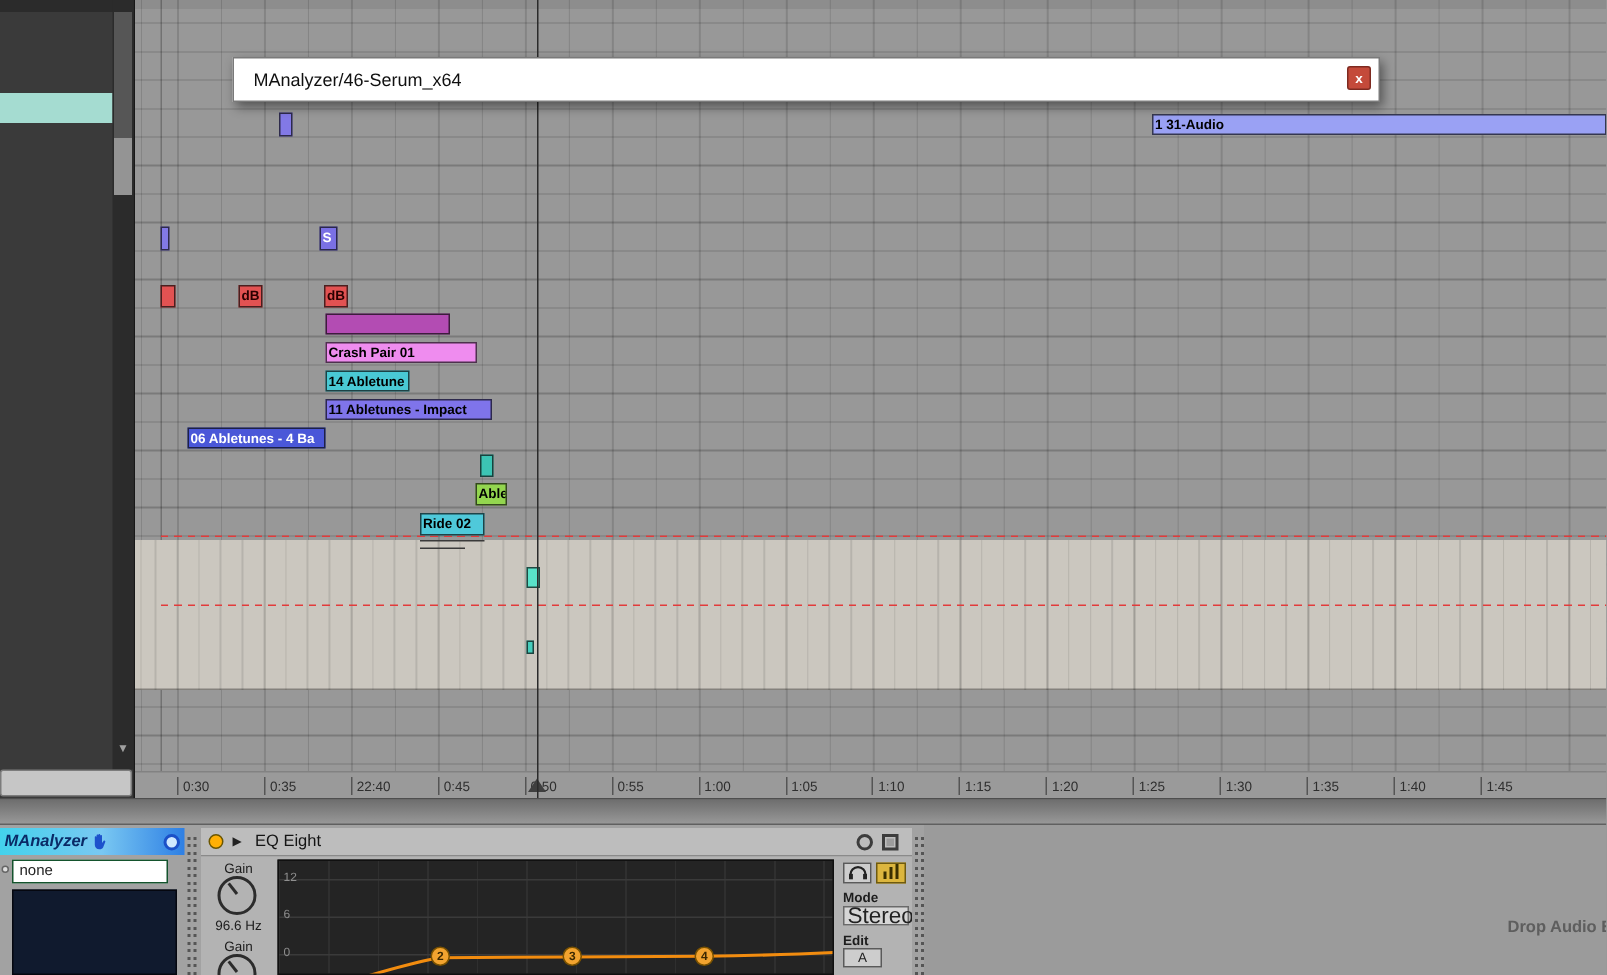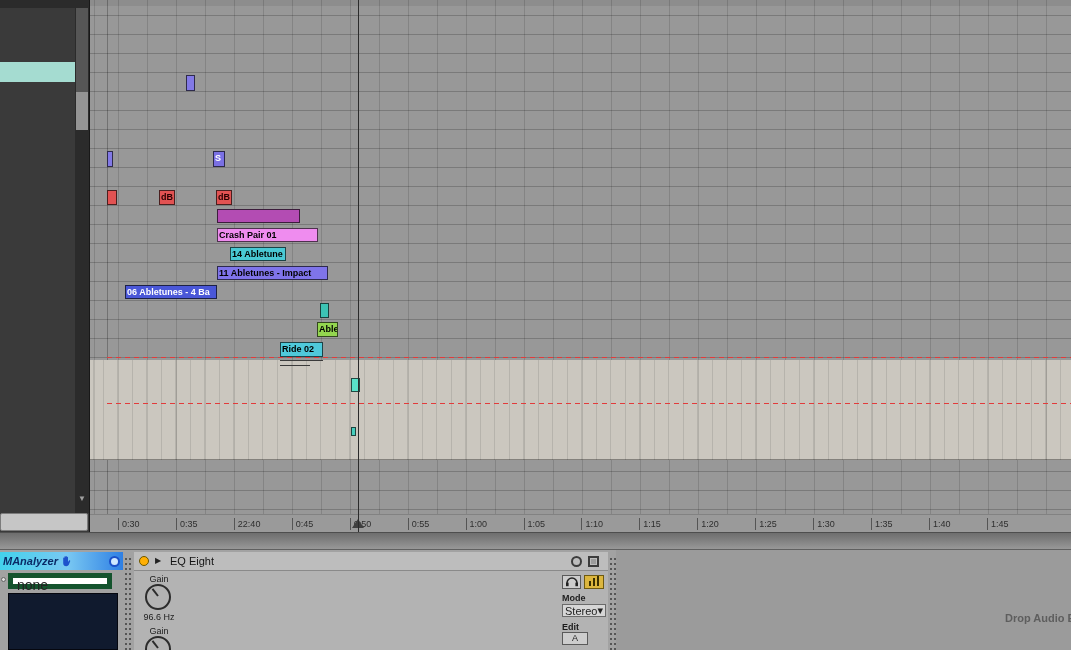--- a/index.html
+++ b/index.html
@@ -48,21 +48,21 @@
 
   
   #devicebar{position:absolute;left:0;top:550px;width:1071px;height:100px;background:#a2a2a2;z-index:6;overflow:hidden;}
 
   #ma-header{position:absolute;left:0;top:2px;width:123px;height:18px;display:flex;align-items:center;padding:0 3px;box-sizing:border-box;
     background:linear-gradient(to right,#43d2ec,#79c8f2 55%,#2e7fe4);}
   #ma-title{font-size:11px;font-weight:bold;font-style:italic;color:#0a2a66;}
   #ma-hand{margin-left:3px;display:inline-flex;}
   #ma-circle{margin-left:auto;width:11px;height:11px;border:2px solid #1b50c8;border-radius:50%;box-sizing:border-box;background:#cfe8ff;}
   #ma-led{position:absolute;left:1px;top:27px;width:5px;height:5px;border:1px solid #666;border-radius:50%;background:#ddd;box-sizing:border-box;}
-  #ma-preset{position:absolute;left:8px;top:23px;width:104px;height:16px;background:#fff;border:5px solid #14532d;box-sizing:border-box;font-size:14px;color:#222;line-height:14px;padding-left:4px;}
+  #ma-preset{position:absolute;left:8px;top:23px;width:104px;height:16px;background:#fff;border:1px solid #14532d;box-sizing:border-box;font-size:10px;color:#222;line-height:14px;padding-left:4px;}
   #ma-panel{position:absolute;left:8px;top:43px;width:110px;height:57px;background:#101a2e;border:1px solid #05070f;box-sizing:border-box;}
 
   .dev-sep{position:absolute;top:8px;width:6px;height:92px;
     background-image:repeating-linear-gradient(to bottom,#555 0 2px,rgba(0,0,0,0) 2px 5px),repeating-linear-gradient(to bottom,#555 0 2px,rgba(0,0,0,0) 2px 5px);
     background-size:2px 100%,2px 100%;background-position:0 0,4px 0;background-repeat:no-repeat,no-repeat;}
 
   #eq-header{position:absolute;left:134px;top:2px;width:474px;height:19px;background:#bdbdbd;border-bottom:1px solid #8a8a8a;box-sizing:border-box;}
   #eq-led{position:absolute;left:5px;top:4px;width:10px;height:10px;border-radius:50%;background:#ffb005;border:1px solid #6b5600;box-sizing:border-box;}
   #eq-fold{position:absolute;left:21px;top:4px;font-size:8px;color:#222;}
   #eq-title{position:absolute;left:36px;top:3px;font-size:11px;font-weight:normal;color:#141414;}
@@ -86,21 +86,21 @@
   .db{position:absolute;left:3px;font-size:8px;color:#8f8f8f;}
   #eq-curve{position:absolute;left:0;top:0;}
   .eqnode{position:absolute;top:57px;width:13px;height:13px;border-radius:50%;background:#f2a32f;border:1px solid #7a5200;
     color:#3c2800;font-size:8px;font-weight:bold;text-align:center;line-height:11px;box-sizing:border-box;z-index:2;}
 
   #hp-btn{position:absolute;left:428px;top:4px;width:19px;height:14px;background:#cdcdcd;border:1px solid #5a5a5a;box-sizing:border-box;display:flex;align-items:center;justify-content:center;}
   #spec-btn{position:absolute;left:450px;top:4px;width:20px;height:14px;background:#dcb63e;border:1px solid #6e5a10;box-sizing:border-box;display:flex;align-items:flex-end;justify-content:center;gap:2px;padding-bottom:2px;}
   #spec-btn span{display:block;width:2px;background:#3a3000;}
   #mode-label{position:absolute;left:428px;top:22px;font-size:9px;font-weight:bold;color:#1d1d1d;}
   #mode-select{position:absolute;left:428px;top:33px;width:44px;height:13px;background:#d6d6d6;border:1px solid #6a6a6a;box-sizing:border-box;
-    font-size:11px;color:#222;display:flex;justify-content:space-between;align-items:center;padding:0 2px;}
+    font-size:15px;color:#222;display:flex;justify-content:space-between;align-items:center;padding:0 2px;}
   #edit-label{position:absolute;left:428px;top:51px;font-size:9px;font-weight:bold;color:#1d1d1d;}
   #ab-btn{position:absolute;left:428px;top:61px;width:26px;height:13px;background:#cdcdcd;border:1px solid #5a5a5a;box-sizing:border-box;font-size:9px;color:#222;text-align:center;line-height:11px;}
 
   #dropzone{position:absolute;left:616px;top:0;width:455px;height:100px;background:#9b9b9b;overflow:hidden;}
   #drop-text{position:absolute;left:389px;top:62px;font-size:11px;font-weight:bold;color:#5e5e5e;white-space:nowrap;}
 
   
   #plugin-window{position:absolute;left:155px;top:38px;width:765px;height:30px;background:#fff;border:1px solid #7a7a7a;
     box-shadow:2px 3px 7px rgba(0,0,0,0.45);z-index:20;box-sizing:border-box;}
   #pw-title{position:absolute;left:13px;top:7px;font-size:12px;color:#101010;}
@@ -113,28 +113,29 @@
 <div id="root">
 
   <div id="arrange">
     <div id="arr-top"></div>
     <div id="arr-leftline"></div>
     <div id="beige"></div>
     <div class="red-dash" style="top:357px;"></div>
     <div class="red-dash" style="top:403px;"></div>
     <div id="clips-layer">
         <div class="clip" style="left: 96px; top: 75px; width: 9px; height: 16px; background: rgb(130, 121, 230); color: rgb(255, 255, 255);"></div>
+        <div class="clip" style="left: 678px; top: 76px; width: 303px; height: 14px; background: rgb(154, 161, 244); color: rgb(0, 0, 0);">1 31-Audio</div>
         <div class="clip" style="left: 17px; top: 151px; width: 6px; height: 16px; background: rgb(130, 121, 230); color: rgb(255, 255, 255);"></div>
         <div class="clip" style="left: 123px; top: 151px; width: 12px; height: 16px; background: rgb(122, 112, 228); color: rgb(255, 255, 255);">S</div>
         <div class="clip" style="left: 17px; top: 190px; width: 10px; height: 15px; background: rgb(226, 82, 82); color: rgb(255, 255, 255);"></div>
         <div class="clip" style="left: 69px; top: 190px; width: 16px; height: 15px; background: rgb(226, 82, 82); color: rgb(42, 0, 0);">dB</div>
         <div class="clip" style="left: 126px; top: 190px; width: 16px; height: 15px; background: rgb(226, 82, 82); color: rgb(42, 0, 0);">dB</div>
         <div class="clip" style="left: 127px; top: 209px; width: 83px; height: 14px; background: rgb(179, 76, 179); color: rgb(0, 0, 0);"></div>
         <div class="clip" style="left: 127px; top: 228px; width: 101px; height: 14px; background: rgb(239, 140, 239); color: rgb(0, 0, 0);">Crash Pair 01</div>
-        <div class="clip" style="left: 140px; top: 247px; width: 56px; height: 14px; background: rgb(73, 201, 212); color: rgb(0, 0, 0);">14 Abletune</div>
+        <div class="clip" style="left: 127px; top: 247px; width: 56px; height: 14px; background: rgb(73, 201, 212); color: rgb(0, 0, 0);">14 Abletune</div>
         <div class="clip" style="left: 127px; top: 266px; width: 111px; height: 14px; background: rgb(127, 116, 234); color: rgb(0, 0, 0);">11 Abletunes - Impact</div>
         <div class="clip" style="left: 35px; top: 285px; width: 92px; height: 14px; background: rgb(74, 87, 216); color: rgb(255, 255, 255);">06 Abletunes - 4 Ba</div>
         <div class="clip" style="left: 230px; top: 303px; width: 9px; height: 15px; background: rgb(60, 196, 180); color: rgb(0, 0, 0);"></div>
         <div class="clip" style="left: 227px; top: 322px; width: 21px; height: 15px; background: rgb(147, 214, 79); color: rgb(0, 0, 0);">Able</div>
         <div class="clip" style="left: 190px; top: 342px; width: 43px; height: 15px; background: rgb(79, 201, 218); color: rgb(0, 0, 0);">Ride 02</div>
         <div class="clip" style="left: 261px; top: 378px; width: 9px; height: 14px; background: rgb(89, 226, 201); color: rgb(0, 0, 0);"></div>
         <div class="clip" style="left: 261px; top: 427px; width: 5px; height: 9px; background: rgb(69, 205, 188); color: rgb(0, 0, 0);"></div>
         <div class="mark" style="left: 190px; top: 360px; width: 43px;"></div>
         <div class="mark" style="left: 190px; top: 365px; width: 30px;"></div>
       </div>
@@ -200,20 +201,38 @@
       <div id="eq-hotswap"></div>
       <div id="eq-save"></div>
     </div>
     <div id="eq-body">
       <div id="freq-label" class="eq-label">Gain</div>
       <div id="freq-knob" class="knob"></div>
       <div id="freq-value" class="eq-label">96.6 Hz</div>
       <div id="gain-label" class="eq-label">Gain</div>
       <div id="gain-knob" class="knob"></div>
 
+      <div id="eq-display">
+        <div class="hline" style="top:12px;"></div>
+        <div class="hline" style="top:37px;"></div>
+        <div class="hline" style="top:62px;"></div>
+        <div id="db-labels">
+            <span class="db" style="top: 6px;">12</span>
+            <span class="db" style="top: 31px;">6</span>
+            <span class="db" style="top: 56px;">0</span>
+          </div>
+        <svg id="eq-curve" width="371" height="77" viewBox="0 0 371 77">
+          <path d="M2 92 C 40 84 75 70 107 64.5 L 195 64 L 283 63.5 C 320 63 350 62 371 61" stroke="#f28c0f" stroke-width="2" fill="none"></path>
+        </svg>
+        <div id="eq-nodes">
+            <div class="eqnode" style="left: 101px;">2</div>
+            <div class="eqnode" style="left: 189px;">3</div>
+            <div class="eqnode" style="left: 277px;">4</div>
+          </div>
+      </div>
 
       <div id="hp-btn">
         <svg width="14" height="10" viewBox="0 0 14 10">
             <path d="M2 9 V6 a5 5 0 0 1 10 0 V9" stroke="#222" fill="none" stroke-width="1.5"></path>
             <rect x="1" y="5.6" width="2.6" height="3.6" fill="#222"></rect>
             <rect x="10.4" y="5.6" width="2.6" height="3.6" fill="#222"></rect>
           </svg>
       </div>
       <div id="spec-btn">
         <span style="height:5px"></span>
@@ -229,14 +248,18 @@
       <div id="ab-btn">A</div>
     </div>
 
     <div class="dev-sep" style="left:610px;"></div>
 
     <div id="dropzone">
       <div id="drop-text">Drop Audio Effec</div>
     </div>
   </div>
 
+  <div id="plugin-window">
+    <span id="pw-title">MAnalyzer/46-Serum_x64</span>
+    <div id="pw-close">x</div>
+  </div>
 
 </div>
 
 </body></html>

